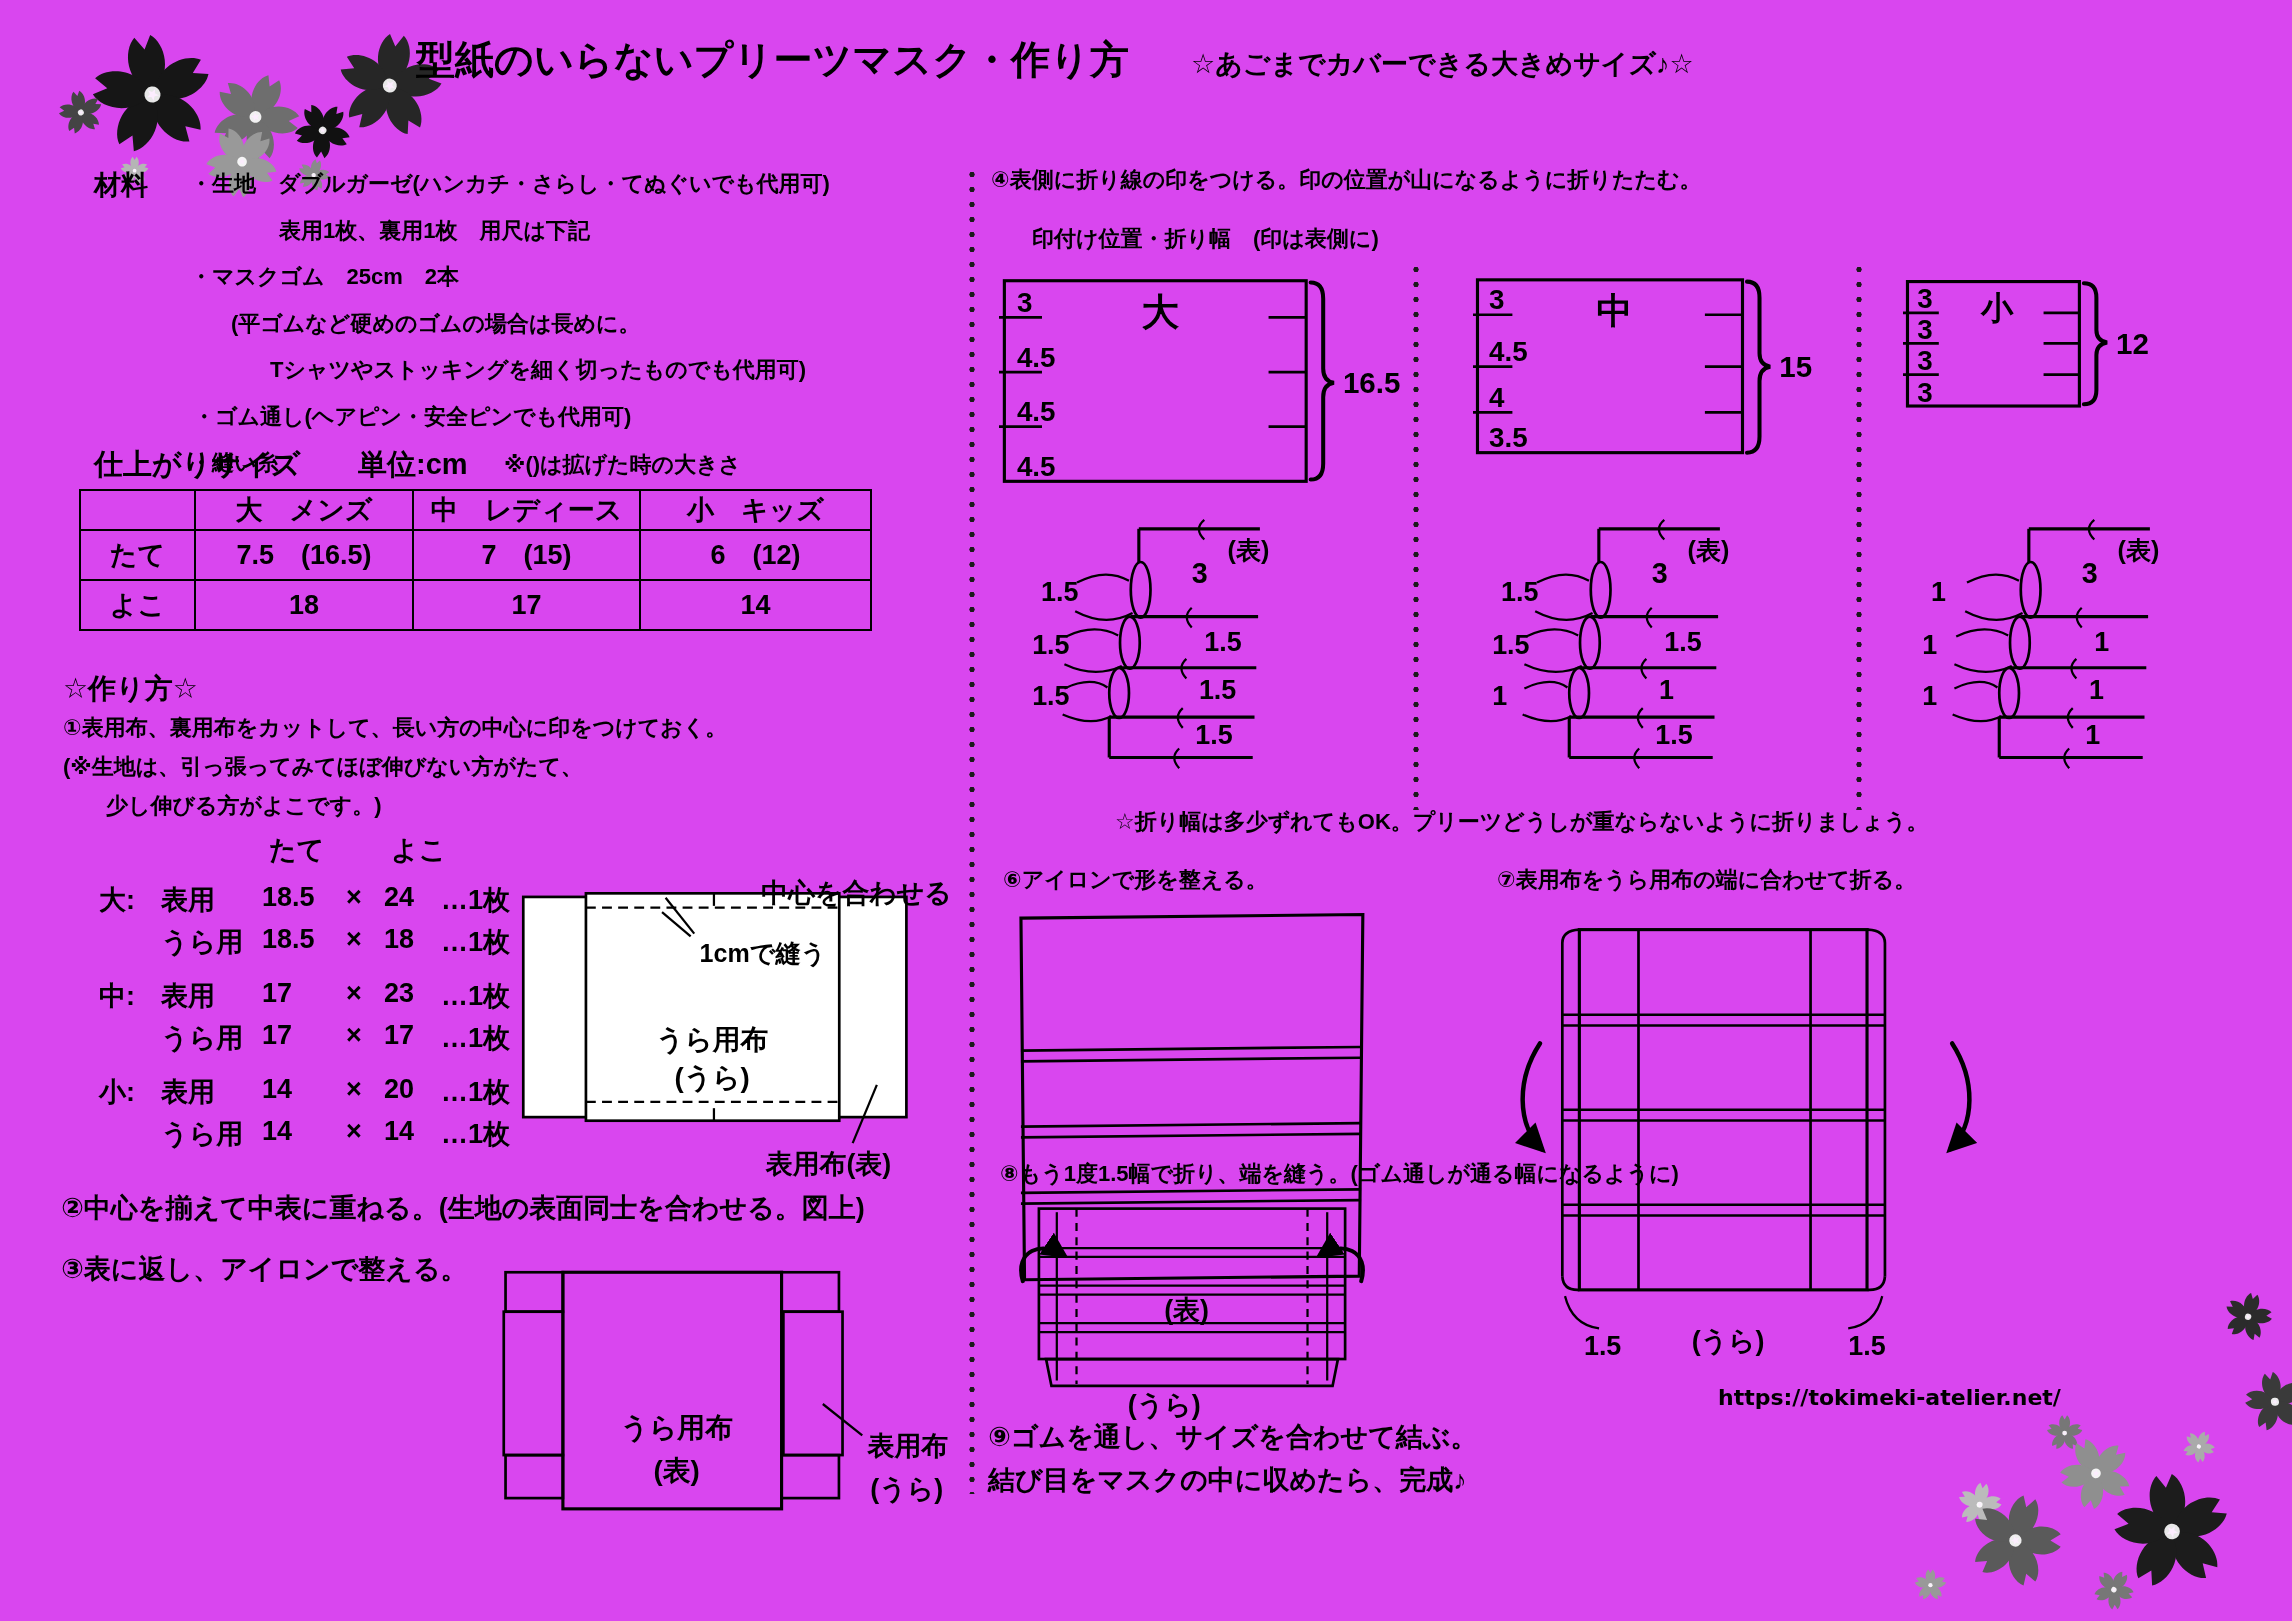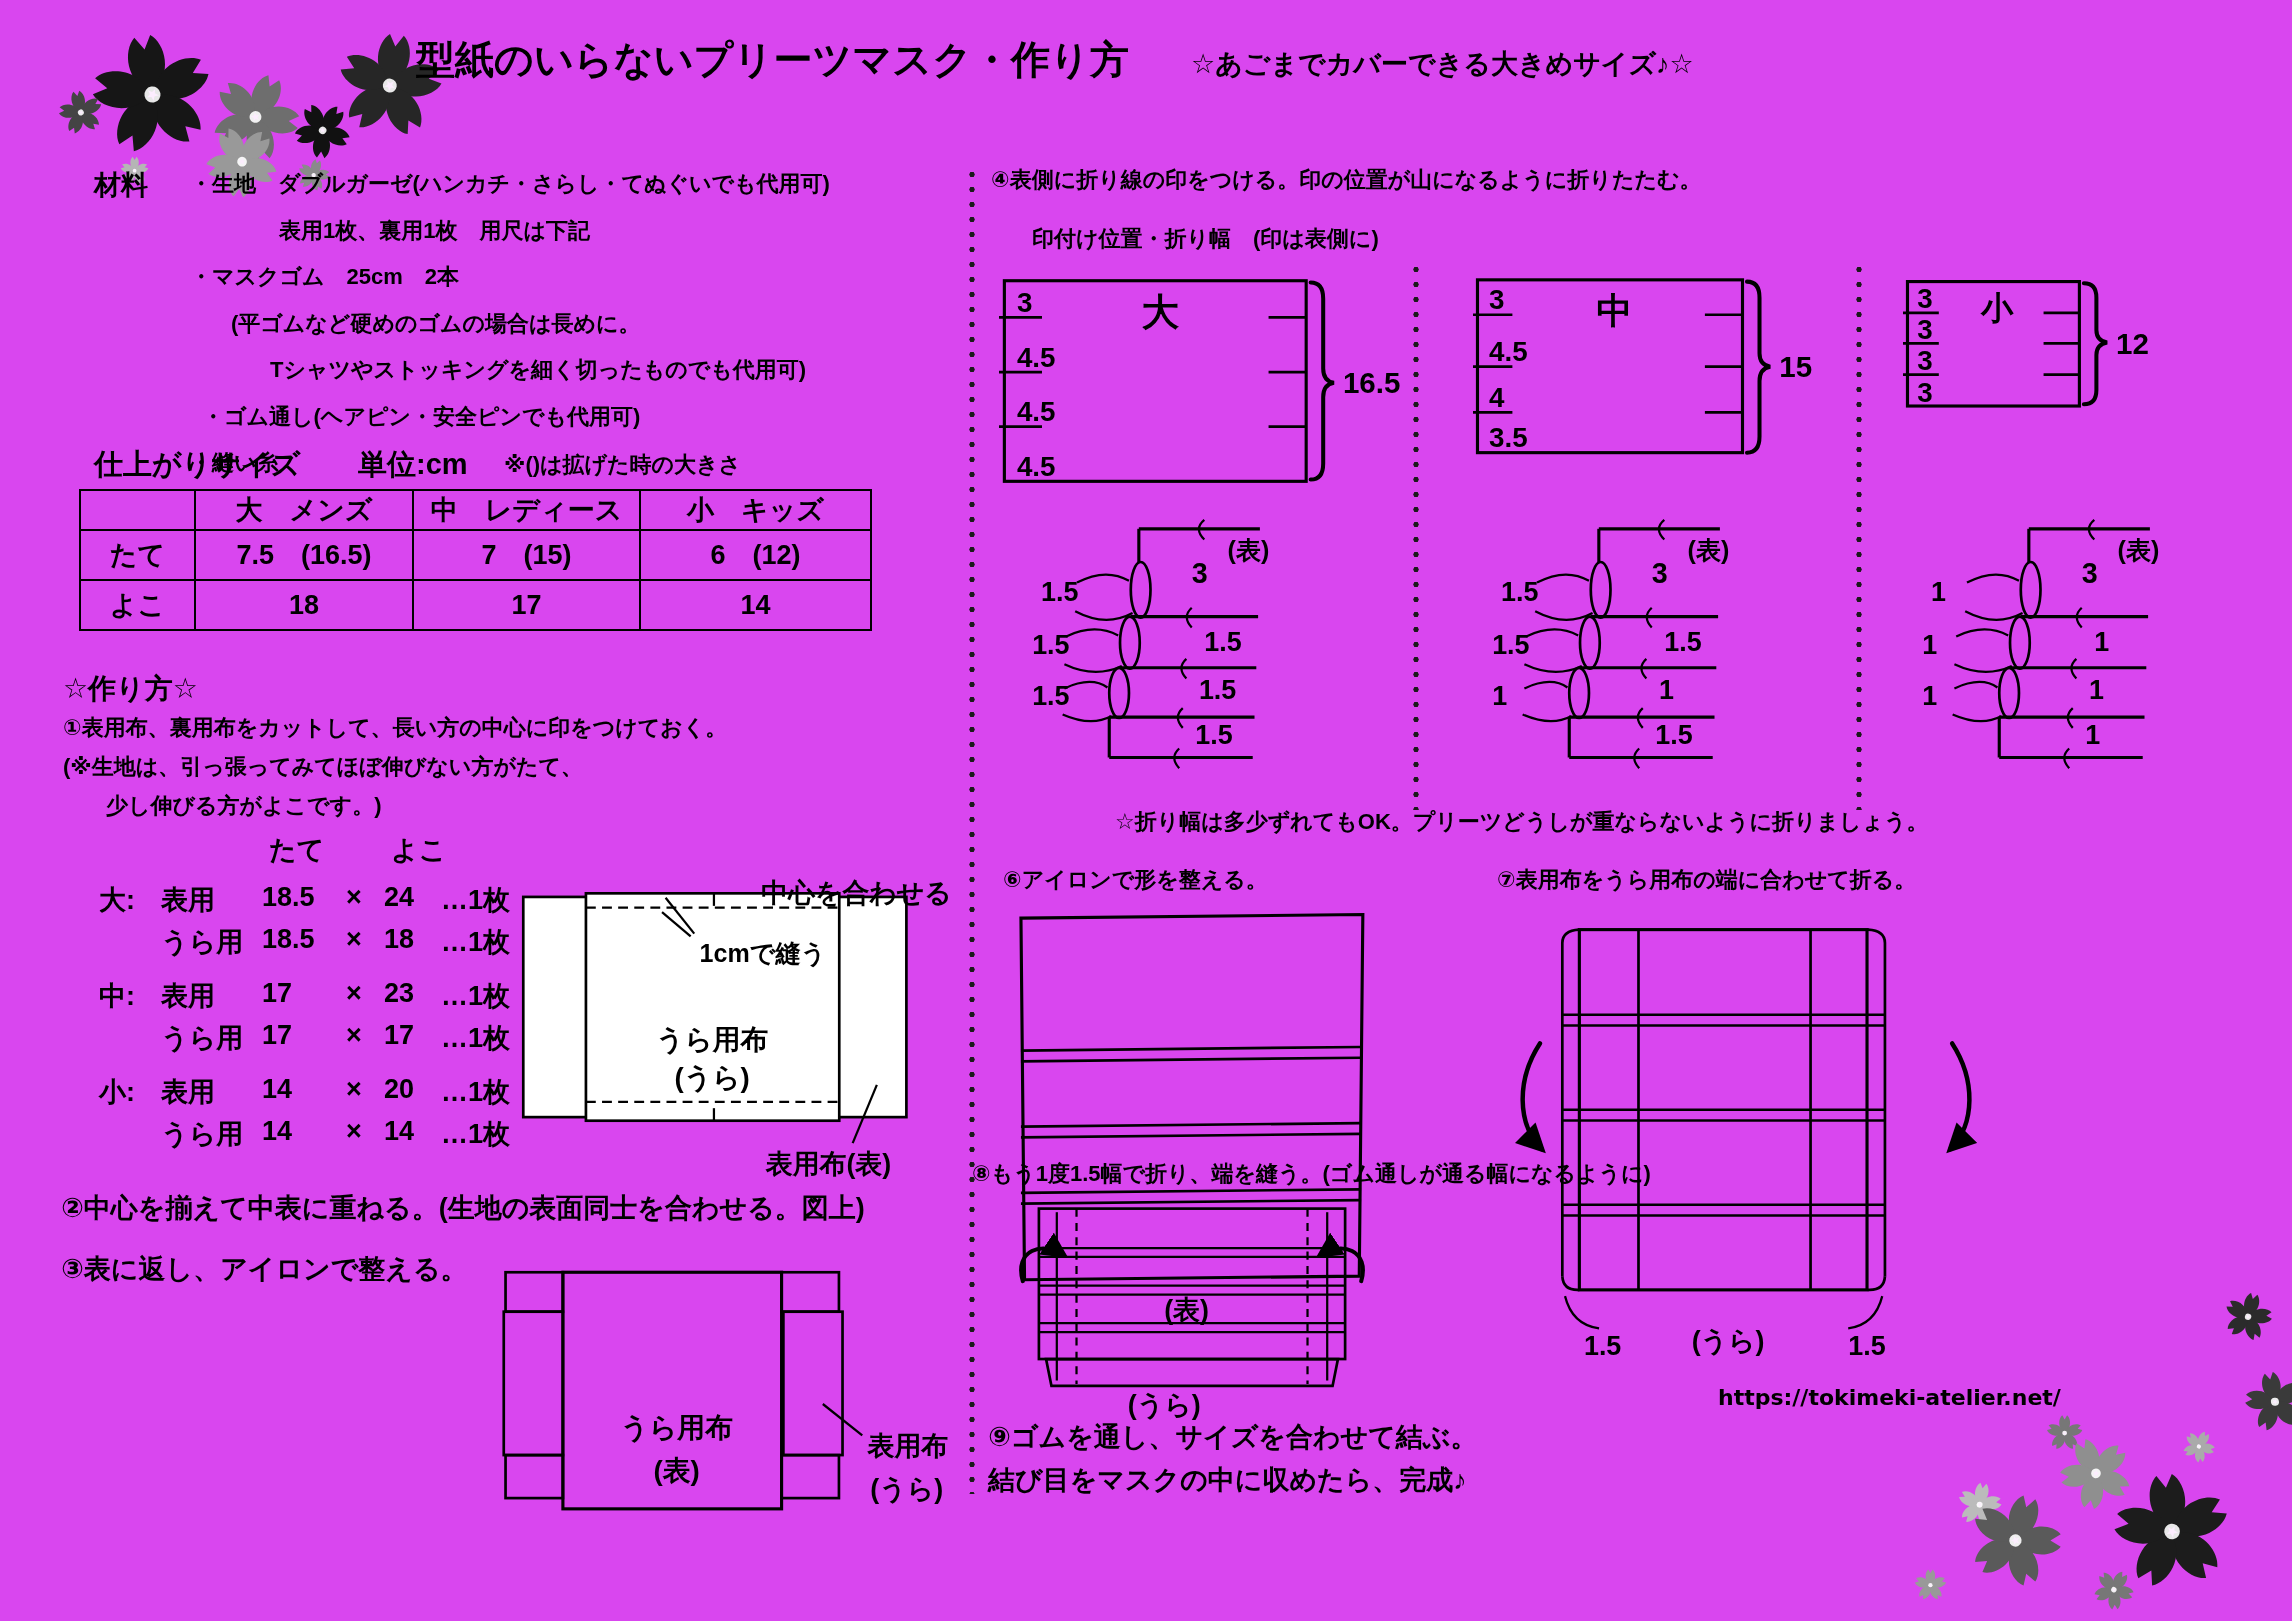--- a/index.html
+++ b/index.html
@@ -60,21 +60,21 @@
   <div class="vdot" style="left:969px;top:167px;height:1327px"></div>
   <div class="vdot" style="left:1413px;top:262px;height:548px"></div>
   <div class="vdot" style="left:1856px;top:262px;height:548px"></div>
 
   <div class="tx s30 b" style="left:94px;top:170px">材料</div>
   <div class="tx s29" style="left:190px;top:171px">・生地　ダブルガーゼ(ハンカチ・さらし・てぬぐいでも代用可)</div>
   <div class="tx s29" style="left:279px;top:218px">表用1枚、裏用1枚　用尺は下記</div>
   <div class="tx s29" style="left:190px;top:264px">・マスクゴム　25cm　2本</div>
   <div class="tx s29" style="left:231px;top:311px">(平ゴムなど硬めのゴムの場合は長めに。</div>
   <div class="tx s29" style="left:270px;top:357px">Tシャツやストッキングを細く切ったものでも代用可)</div>
-  <div class="tx s29" style="left:202px;top:404px">・ゴム通し(ヘアピン・安全ピンでも代用可)</div>
+  <div class="tx s29" style="left:193px;top:404px">・ゴム通し(ヘアピン・安全ピンでも代用可)</div>
   <div class="tx s29" style="left:190px;top:450px">・縫い糸</div>
 
   <div class="tx s32 b" style="left:94px;top:448px">仕上がりサイズ</div>
   <div class="tx s32 b" style="left:358px;top:448px">単位:cm</div>
   <div class="tx s29" style="left:504px;top:452px">※()は拡げた時の大きさ</div>
 
   <table class="fs">
     <tbody>
         <tr class="hd">
       <th class="c0"></th>
@@ -397,21 +397,21 @@
       <path d="M20,150 C-6,190 -6,240 22,268" stroke-width="5" stroke-linecap="round" marker-end="url(#arrow)"></path>
       <path d="M480,150 C506,190 506,240 478,268" stroke-width="5" stroke-linecap="round" marker-end="url(#arrow)"></path>
       <path d="M48,432 Q56,464 86,468" stroke-width="2.5"></path>
       <path d="M402,432 Q394,464 364,468" stroke-width="2.5"></path>
     </g>
     <text x="90" y="498" font-size="30" class="b" text-anchor="middle">1.5</text>
     <text x="230" y="492" font-size="30" text-anchor="middle">(うら)</text>
     <text x="385" y="498" font-size="30" class="b" text-anchor="middle">1.5</text>
   </svg>
 
-  <div class="tx s29" style="left:972px;top:1161px">⑧もう1度1.5幅で折り、端を縫う。(ゴム通しが通る幅になるように)</div>
+  <div class="tx s29" style="left:1000px;top:1161px">⑧もう1度1.5幅で折り、端を縫う。(ゴム通しが通る幅になるように)</div>
 
   <svg style="left:1021px;top:1196px" width="385" height="224" viewBox="0 0 430 250">
     <g stroke="#000" fill="none">
       <rect x="20" y="14" width="342" height="168" stroke-width="3"></rect>
       <path d="M28,182 H354 L348,212 H34 Z" stroke-width="3"></path>
       <line x1="62" y1="14" x2="62" y2="210" stroke-width="2.5" stroke-dasharray="9,7"></line>
       <line x1="320" y1="14" x2="320" y2="210" stroke-width="2.5" stroke-dasharray="9,7"></line>
       <line x1="40" y1="18" x2="40" y2="206" stroke-width="2.5"></line>
       <line x1="342" y1="18" x2="342" y2="206" stroke-width="2.5"></line>
       <line x1="20" y1="58" x2="362" y2="58" stroke-width="2.5"></line>

